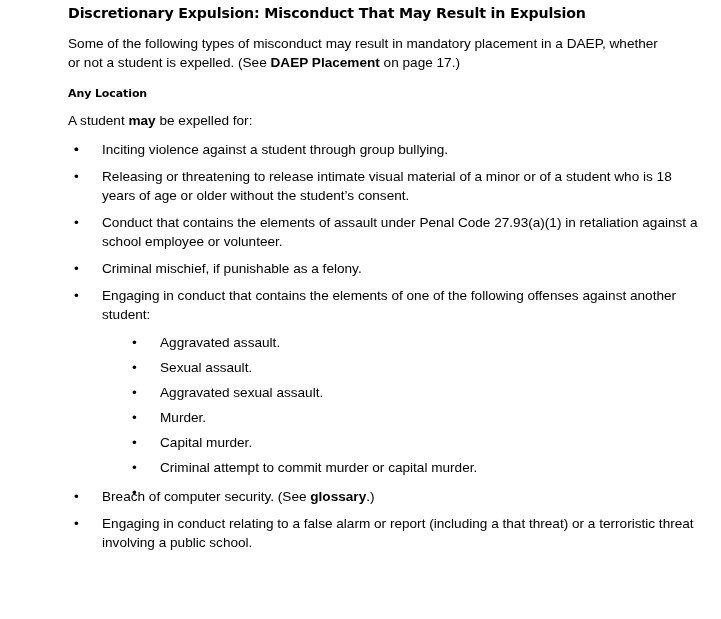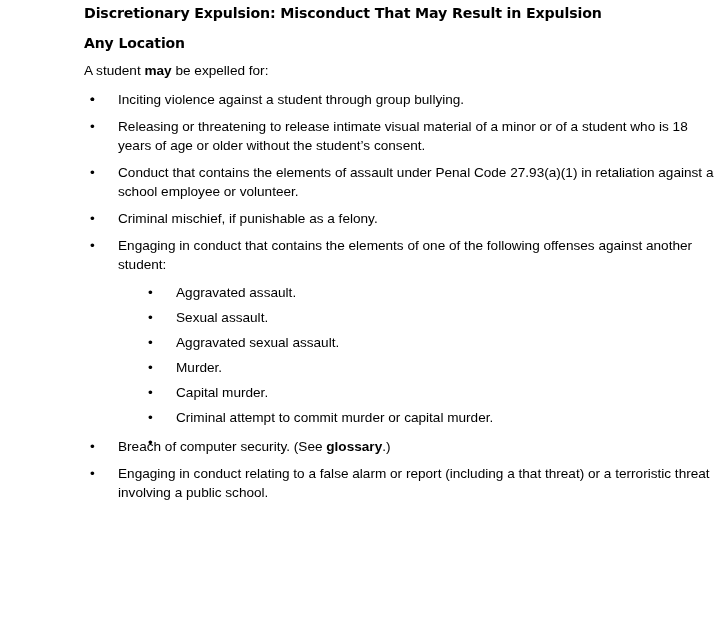--- a/index.html
+++ b/index.html
@@ -18,40 +18,40 @@
   .page {
     position: relative;
     width: 721px;
     height: 619px;
     background: #ffffff;
     overflow: hidden;
   }
 
   .content {
     position: absolute;
-    left: 84px;
+    left: 68px;
     top: 4px;
     width: 634px;
   }
 
   
   .section-heading {
     font-family: "DejaVu Sans", sans-serif;
     font-weight: bold;
     font-size: 14.2px;
     line-height: 18px;
     letter-spacing: -0.15px;
     margin: 0 0 12px 0;
     color: #000;
   }
 
   .sub-heading {
     font-family: "DejaVu Sans", sans-serif;
     font-weight: bold;
-    font-size: 14px;
+    font-size: 11px;
     line-height: 15px;
     letter-spacing: -0.1px;
     margin: 14px 0 10px 0;
     color: #000;
   }
 
   
   .body-text {
     font-size: 13.6px;
     line-height: 19px;
@@ -134,20 +134,21 @@
   }
 </style>
 </head>
 <body>
 
 <div class="page">
   <div class="content">
 
     <h1 class="section-heading">Discretionary Expulsion: Misconduct That May Result in Expulsion</h1>
 
+    <p class="body-text lead"><span>Some of the following types of misconduct may result in mandatory placement in a DAEP, whether or not a student is expelled. (See </span><b>DAEP Placement</b><span> on page 17.)</span></p>
 
     <h2 class="sub-heading">Any Location</h2>
 
     <p class="body-text"><span>A student </span><b>may</b><span> be expelled for:</span></p>
 
     <ul class="bullet-list">
 
       <li class="bullet-item">
         <span class="bullet-dot">•</span>
       </li>

